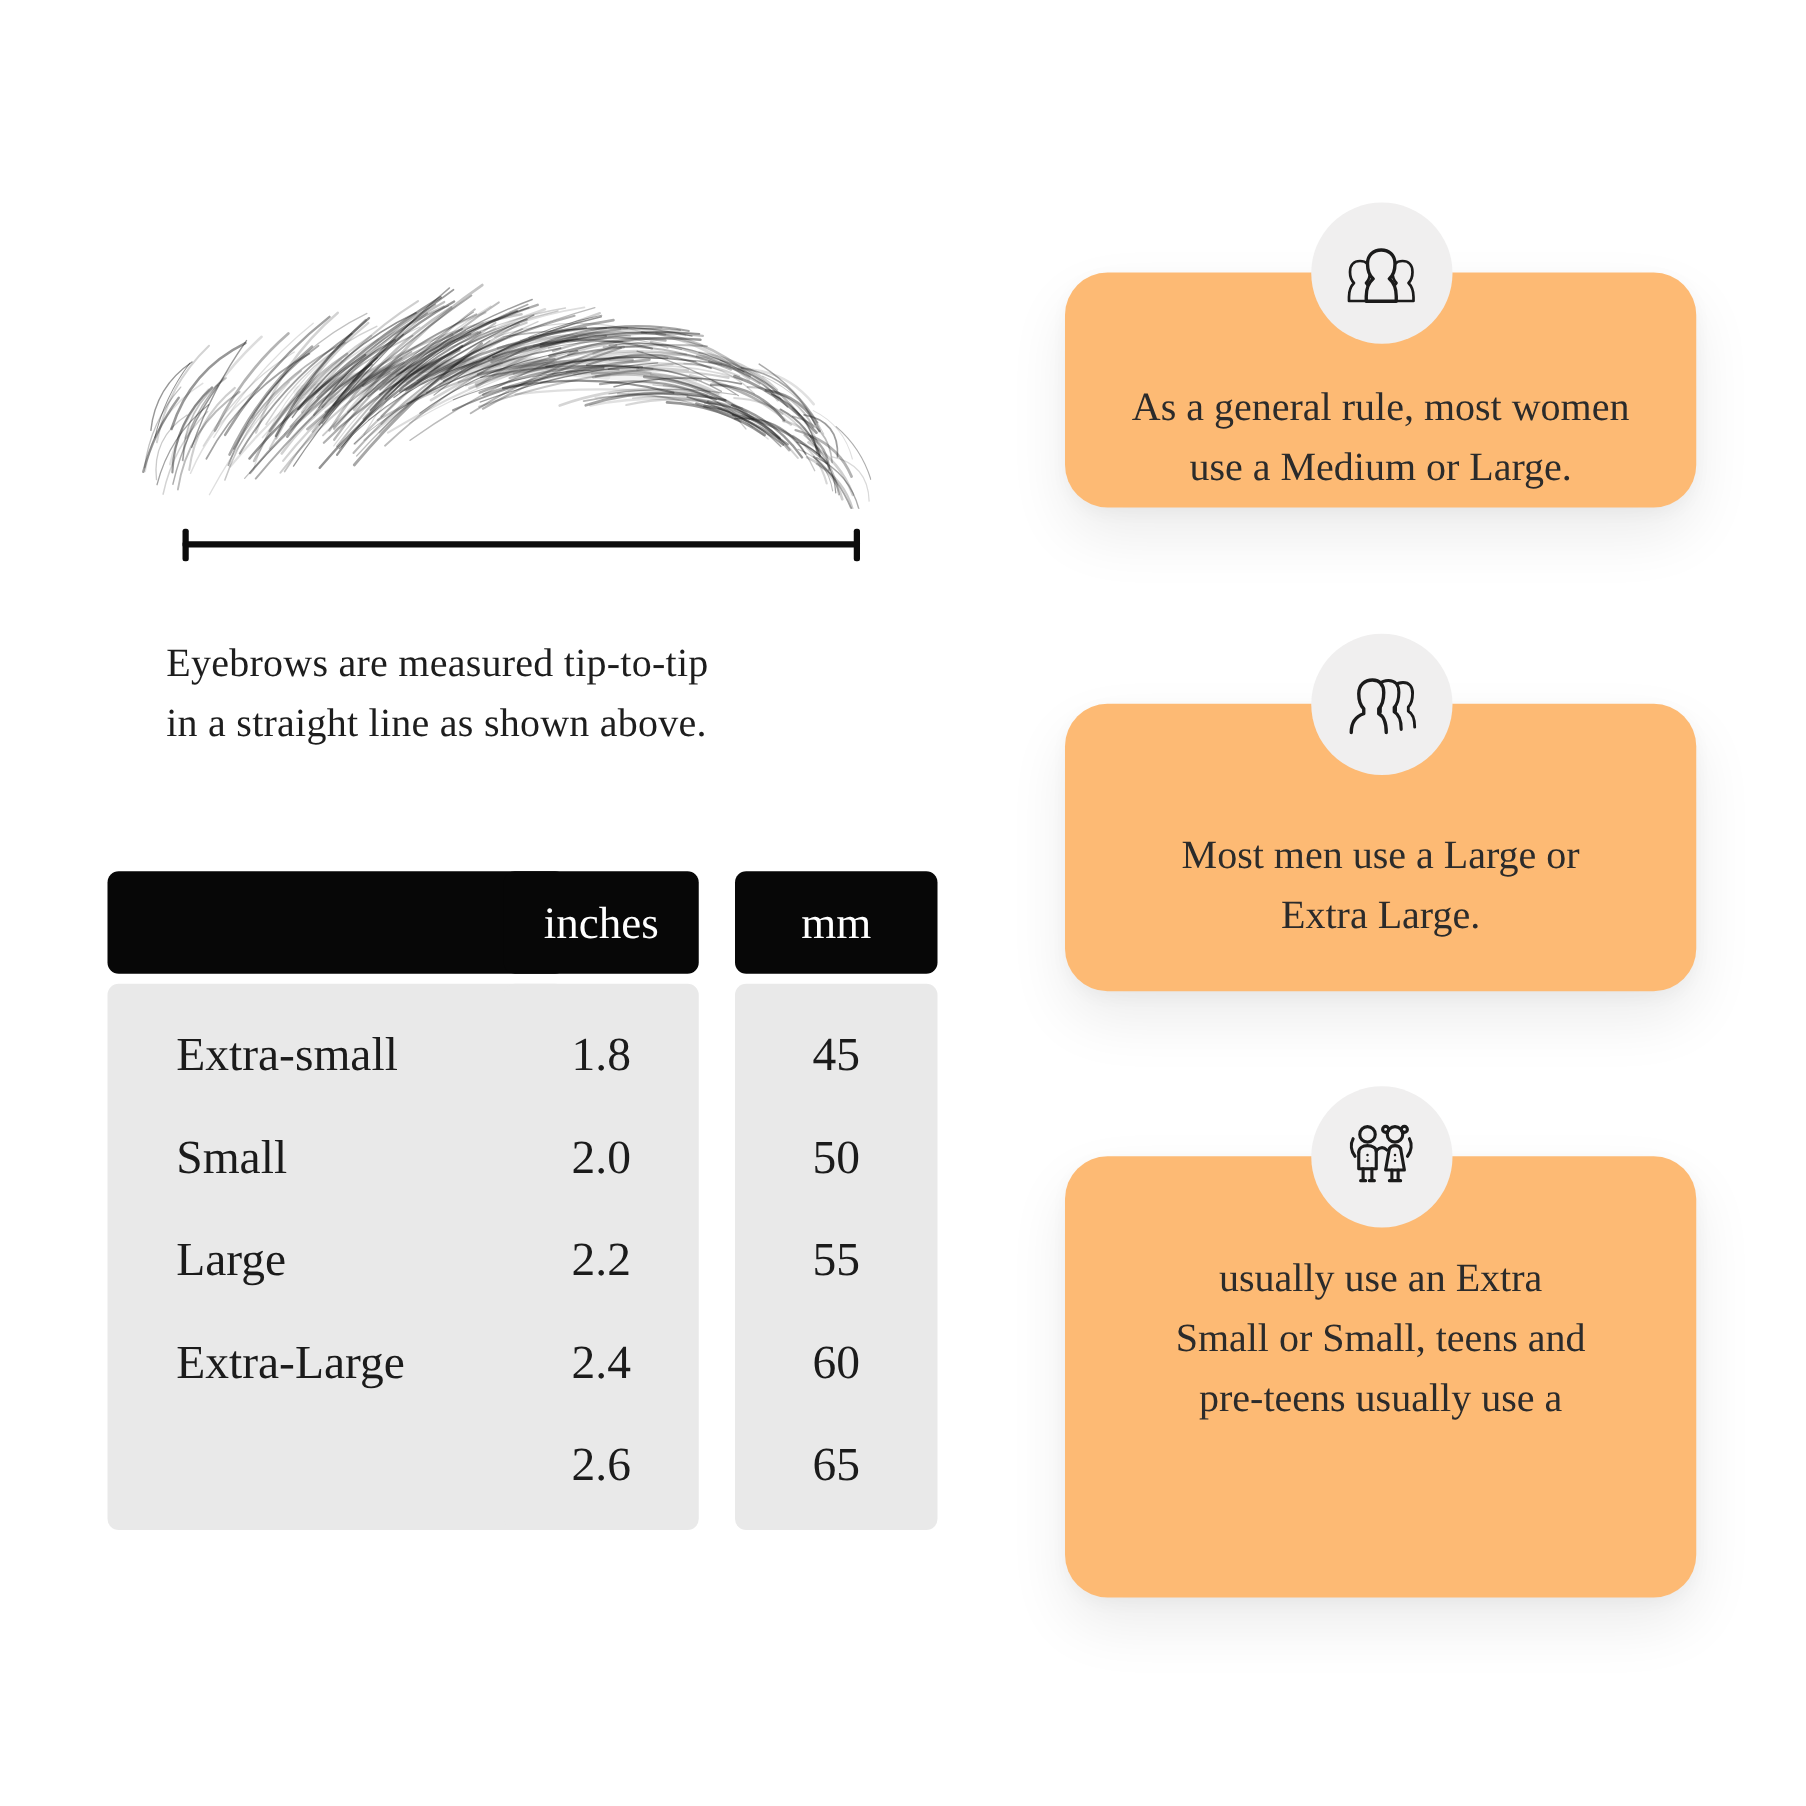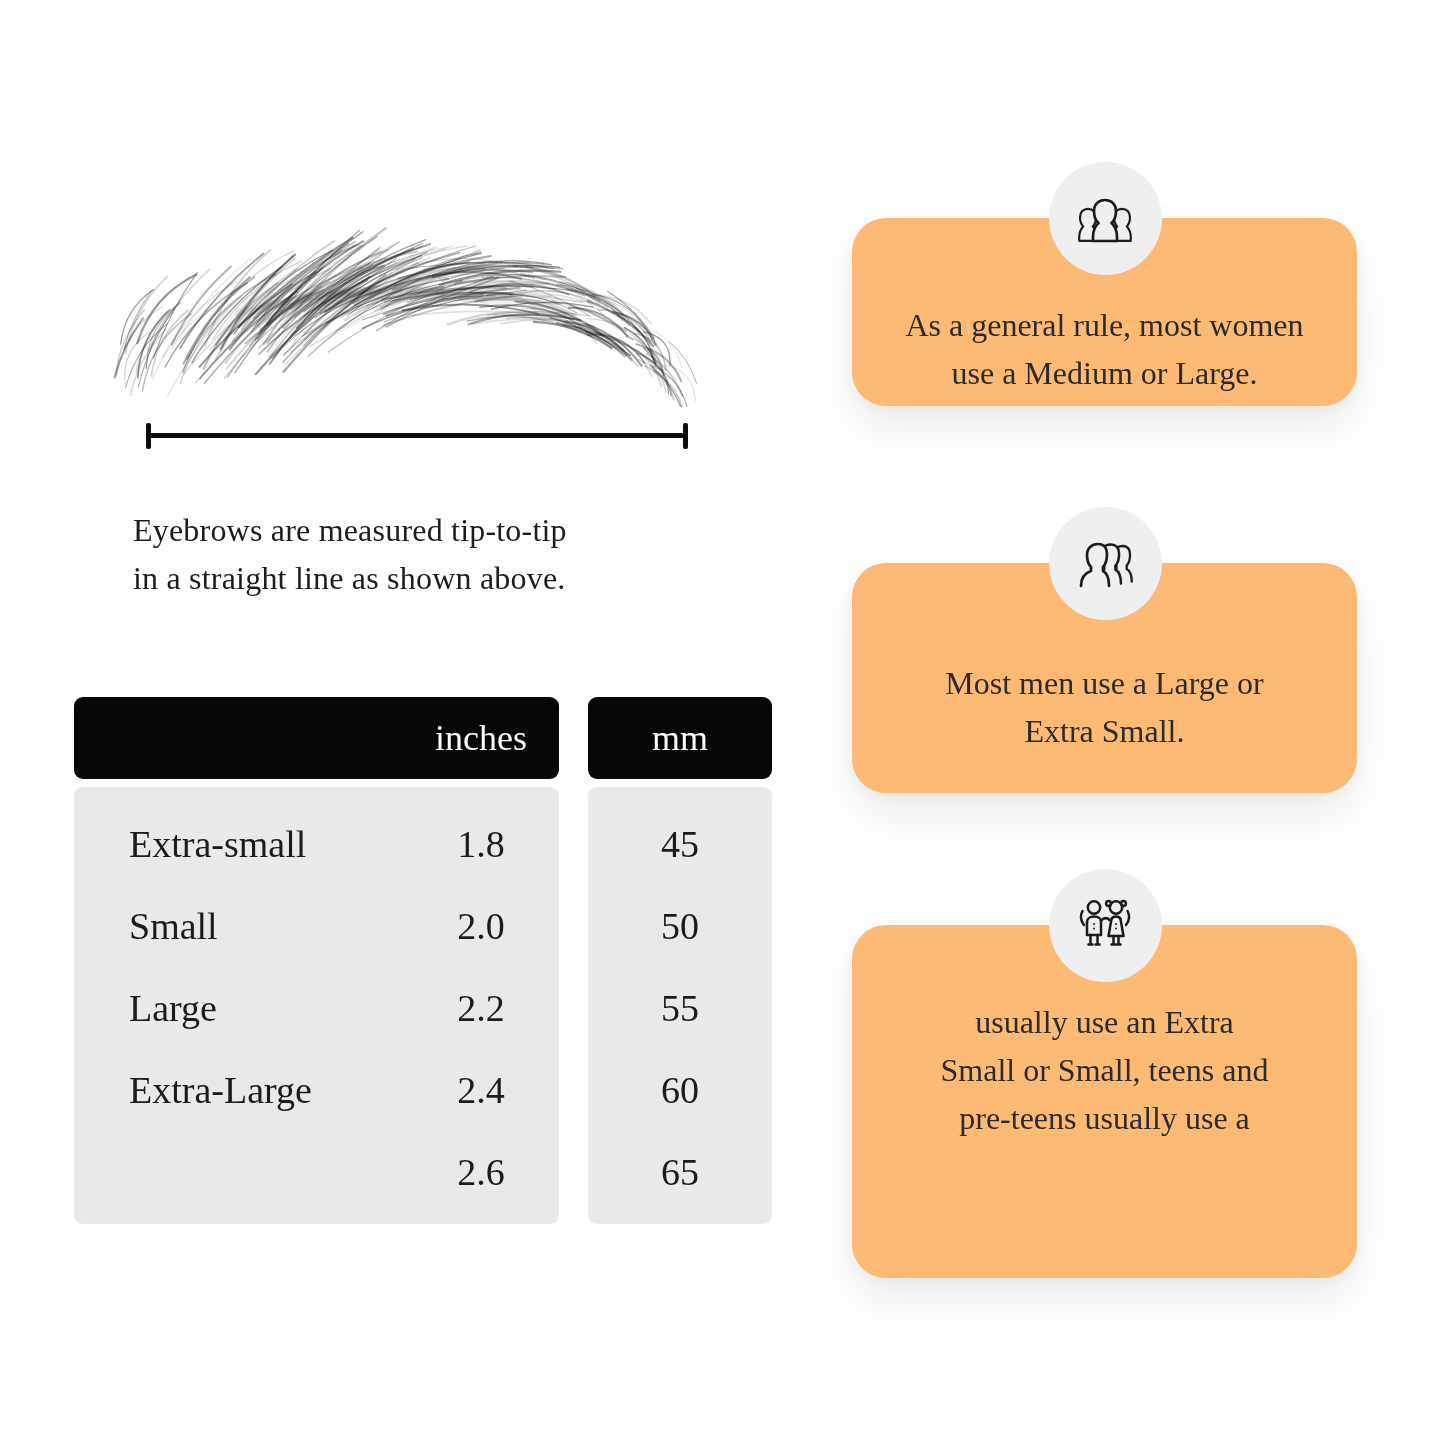--- a/index.html
+++ b/index.html
@@ -24,23 +24,23 @@
   .measure-line .cap.right{right:0;}
   .caption{
     position:absolute;left:133px;top:506px;width:620px;
     font-size:32px;line-height:48px;color:#1d1d1d;letter-spacing:.2px;
   }
   .caption span{display:block;}
 
   
   .size-table{position:absolute;left:70px;top:697px;width:697px;height:527px;}
   .tbl-block{position:absolute;border-radius:9px;}
-  .col-a{left:4px;width:367px;}
+  .col-a{left:16px;width:367px;}
   .col-b{left:333px;width:156px;}
-  .col-c{left:518px;width:184px;}
+  .col-c{left:518px;width:162px;}
   .tbl-head{top:0;height:82px;background:#070707;color:#ffffff;
     display:flex;align-items:center;justify-content:center;
     font-size:36px;}
   .tbl-body{top:90px;height:437px;background:#e9e9e9;box-sizing:border-box;padding-top:16px;}
   .tbl-body .cell{
     height:82px;display:flex;align-items:center;justify-content:center;
     font-size:38px;color:#1b1b1b;
   }
   .tbl-body.col-a .cell{justify-content:flex-start;padding-left:55px;}
 
@@ -406,21 +406,21 @@
         <path d="M-13,22 C-13,13 -9,9 -3,7 L-3,3 C-6,0 -7,-4 -7,-9 C-7,-16 -2,-20 4,-20 C10,-20 13,-16 13,-10 C13,-5 12,0 9,3 L9,7 C13,9 15,13 15,22"></path>
       </g>
       <g transform="translate(21,32)">
         <path fill="#f0efef" stroke="none" d="M-13,22 C-13,13 -9,9 -3,7 L-3,3 C-6,0 -7,-4 -7,-9 C-7,-16 -2,-20 4,-20 C10,-20 13,-16 13,-10 C13,-5 12,0 9,3 L9,7 C13,9 15,13 15,22 Z"></path>
         <path d="M-13,22 C-13,13 -9,9 -3,7 L-3,3 C-6,0 -7,-4 -7,-9 C-7,-16 -2,-20 4,-20 C10,-20 13,-16 13,-10 C13,-5 12,0 9,3 L9,7 C13,9 15,13 15,22"></path>
       </g>
     </svg>
   </div>
   <div class="txt">
     <span>Most men use a Large or</span>
-    <span>Extra Small.</span>
+    <span>Extra Large.</span>
   </div>
 </div>
 
 <div class="card card-3">
   <div class="badge">
     <svg width="64" height="64" viewBox="0 0 64 64" fill="none" stroke="#1b1b1b" stroke-width="2.5" stroke-linecap="round" stroke-linejoin="round">
 
       <circle cx="21" cy="13.5" r="6.2"></circle>
       <path d="M11,31 C8,27 7,21.5 9.5,17"></path>
       <path d="M14,28 C14,24.5 17,22.5 21,22.5 C25,22.5 28,24.5 28,27"></path>

